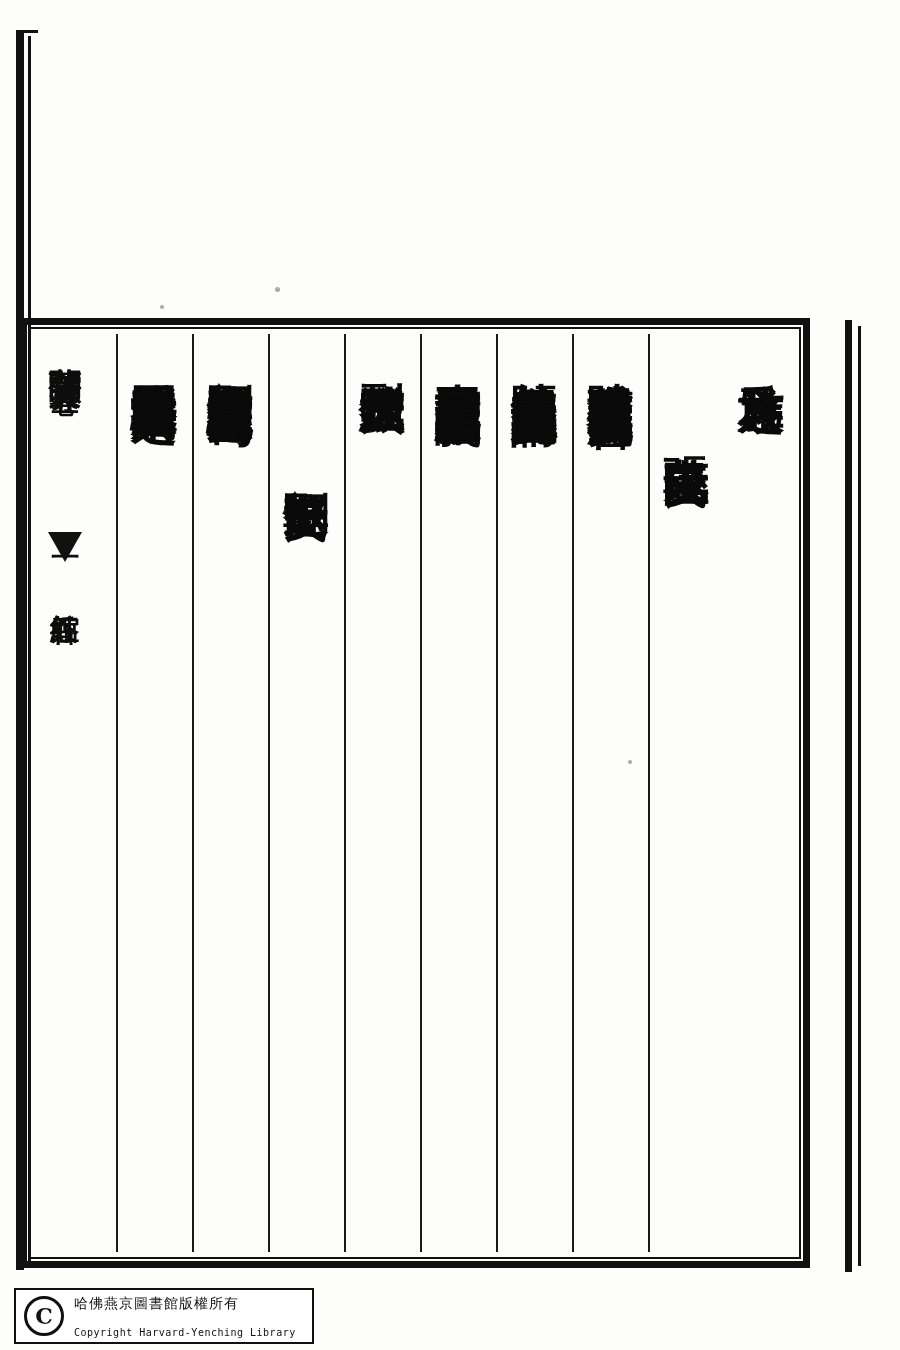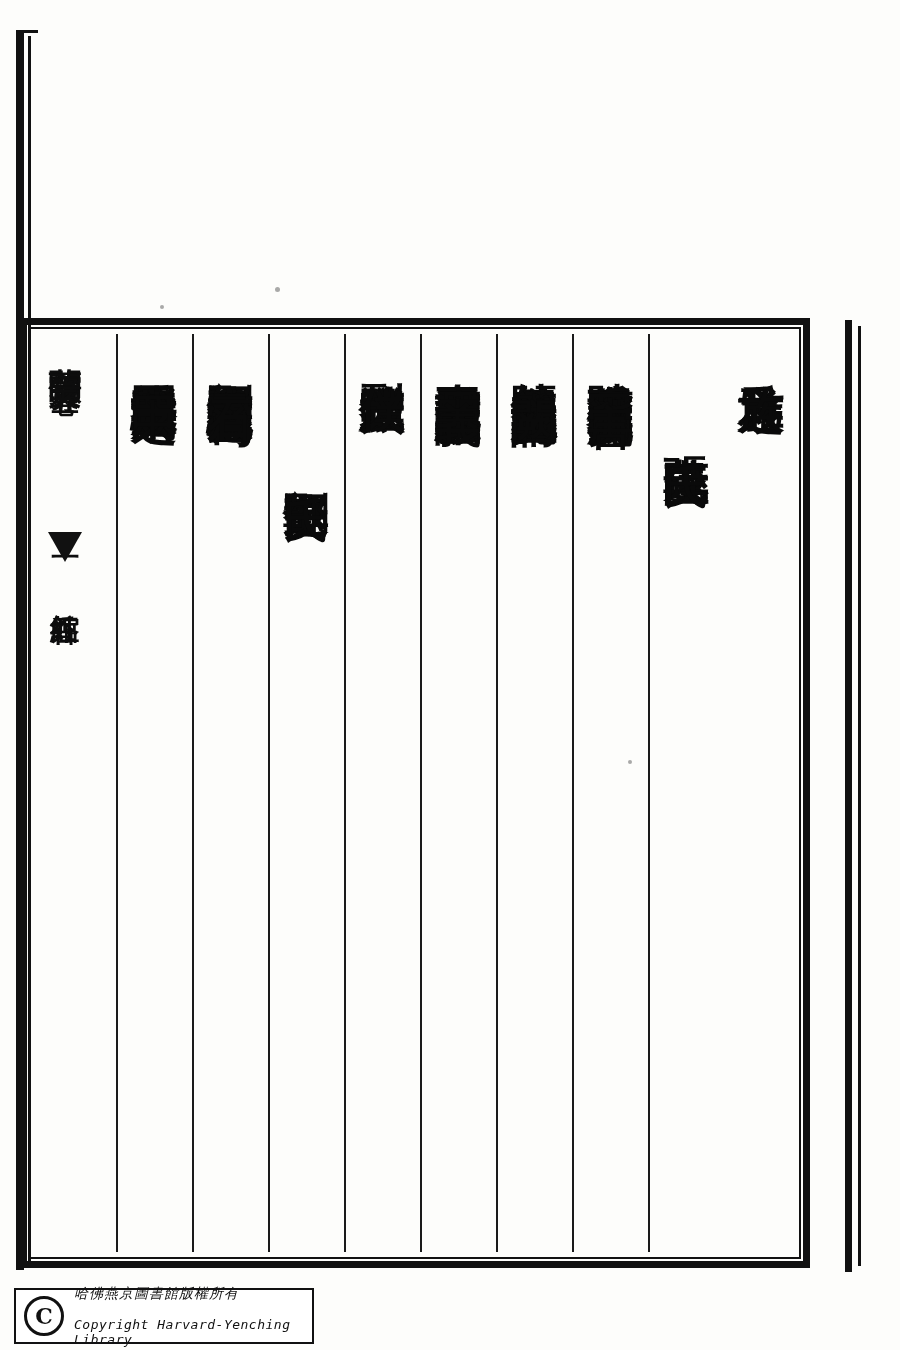--- a/index.html
+++ b/index.html
@@ -200,30 +200,30 @@
     margin: 0 10px 0 8px;
     display: flex;
     align-items: center;
     justify-content: center;
     font-family: "DejaVu Serif", "Liberation Serif", serif;
     font-size: 22px;
     font-weight: 700;
     color: #111;
     flex: none;
   }
-  .stamp .s-lines { display: flex; flex-direction: column; justify-content: center; font-style: italic; }
+  .stamp .s-lines { display: flex; flex-direction: column; justify-content: center; }
   .stamp .s-cn {
     font-family: "DejaVu Serif", "Liberation Serif", serif;
     font-size: 14px;
     color: #111;
     letter-spacing: 1px;
   }
   .stamp .s-en {
     font-family: "DejaVu Sans Mono", "Liberation Mono", monospace;
-    font-size: 13px;
+    font-size: 10px;
     color: #111;
     letter-spacing: 0.5px;
     margin-top: 14px;
   }
 
   
   .speck { position: absolute; background: #555; border-radius: 50%; opacity: .5; }
 </style>
 </head>
 <body>

